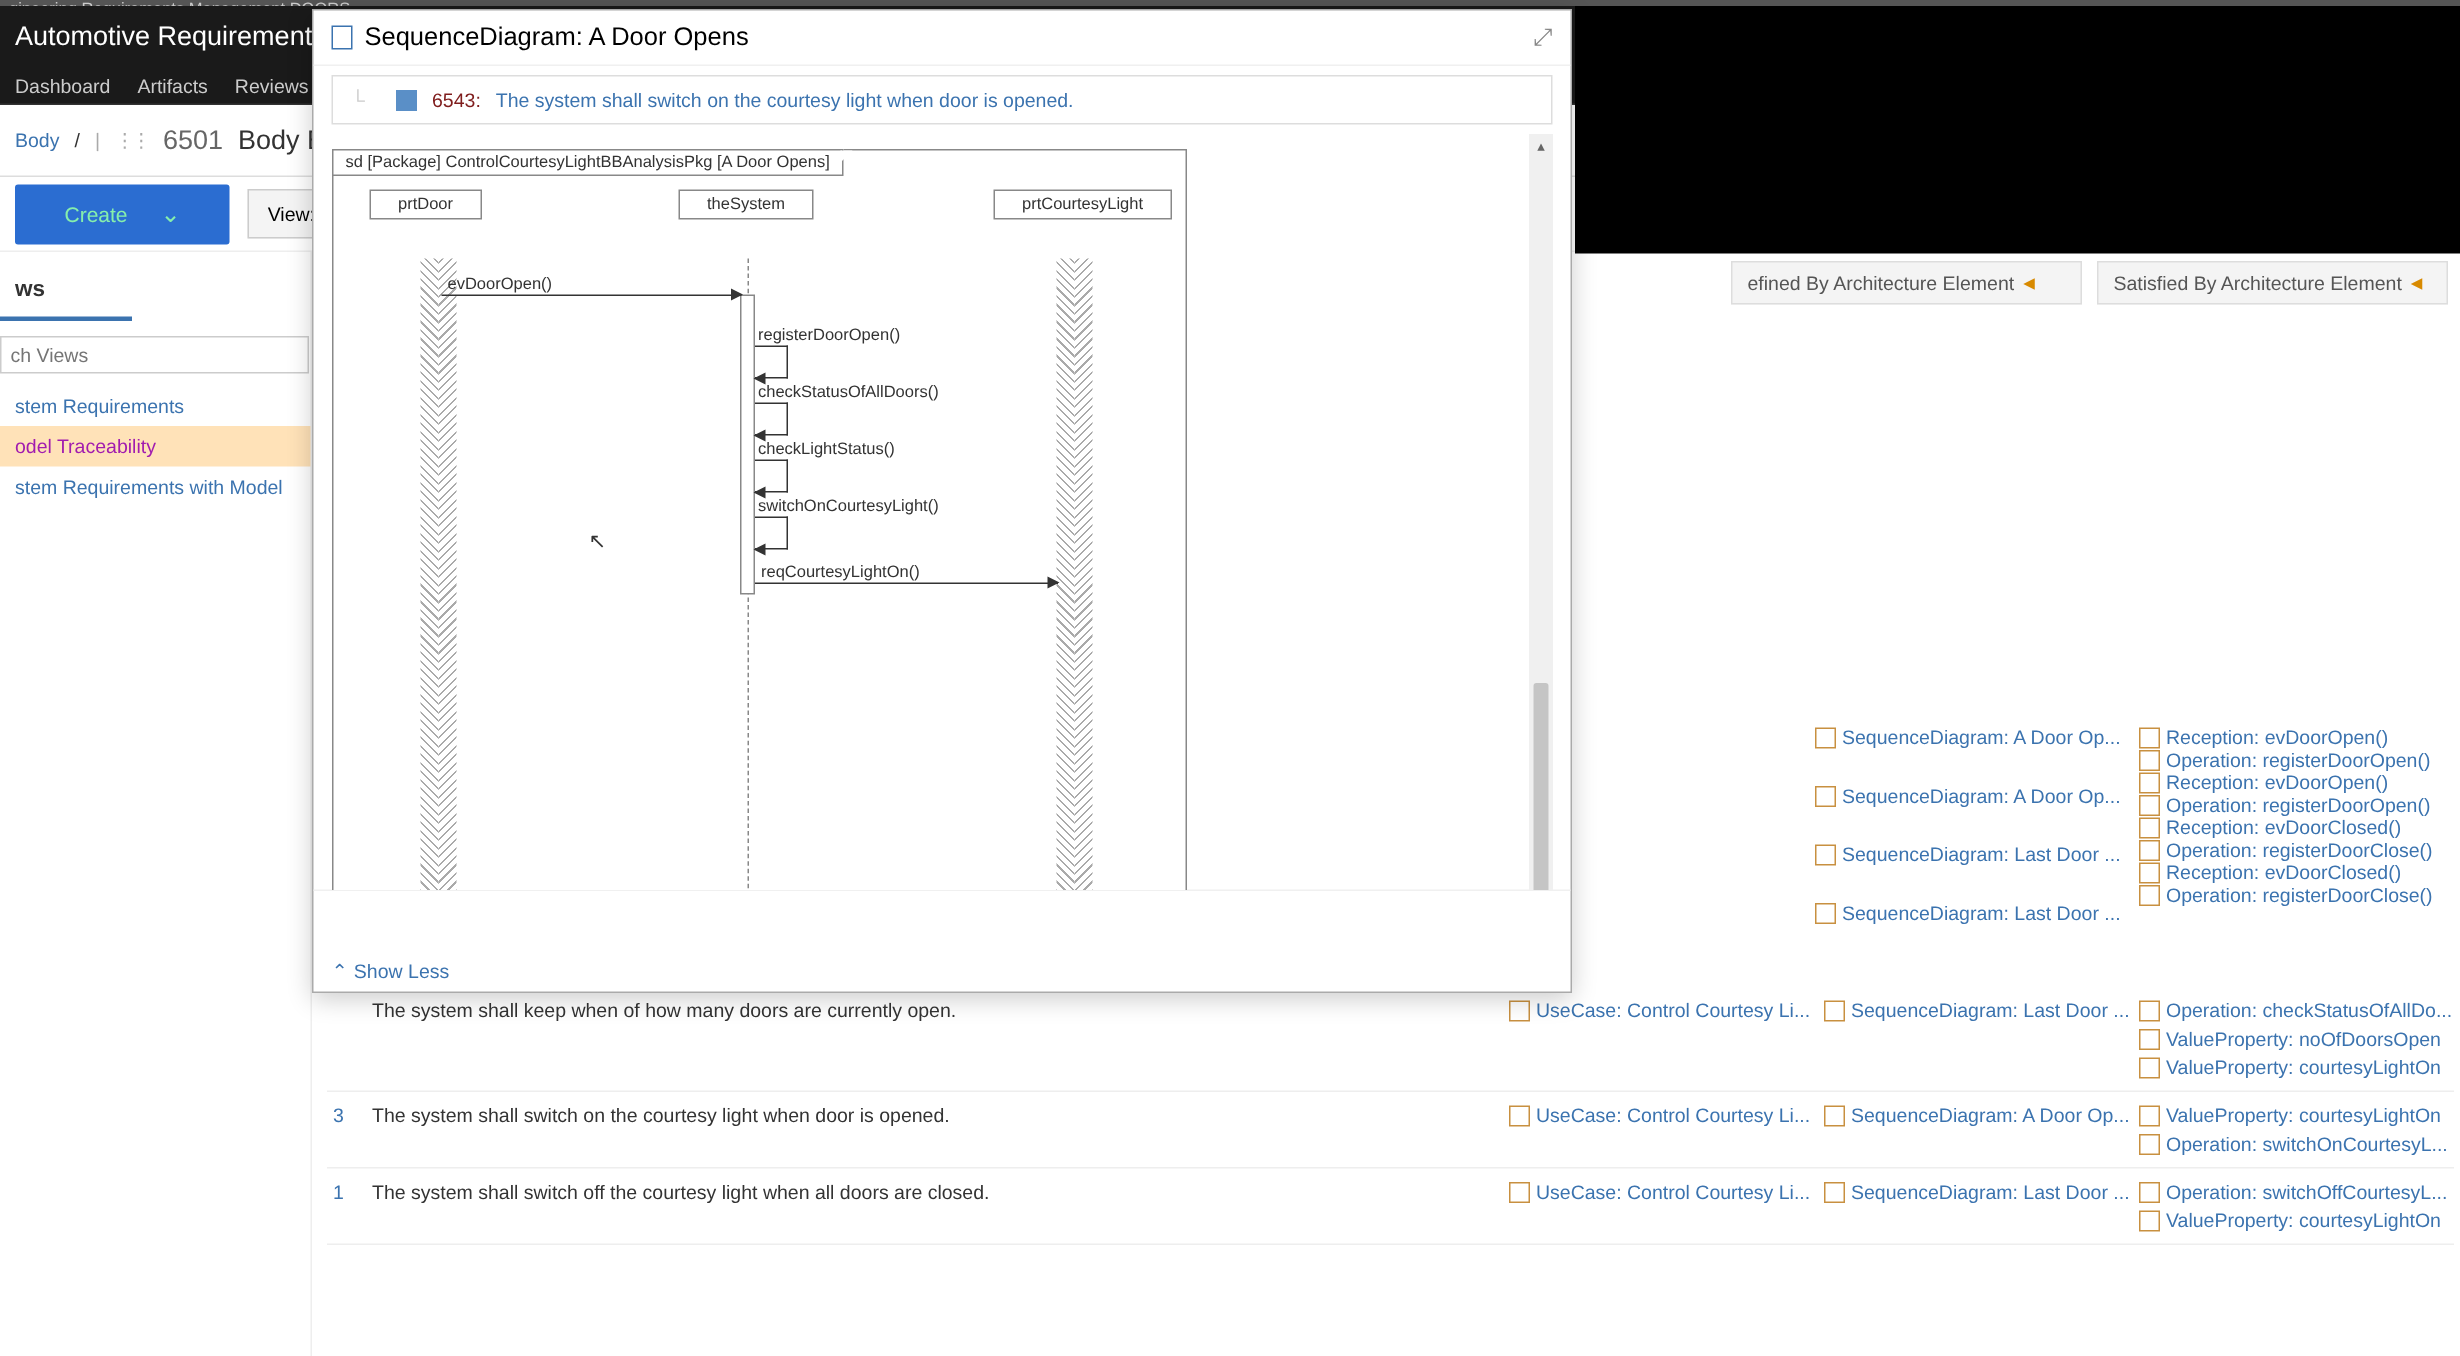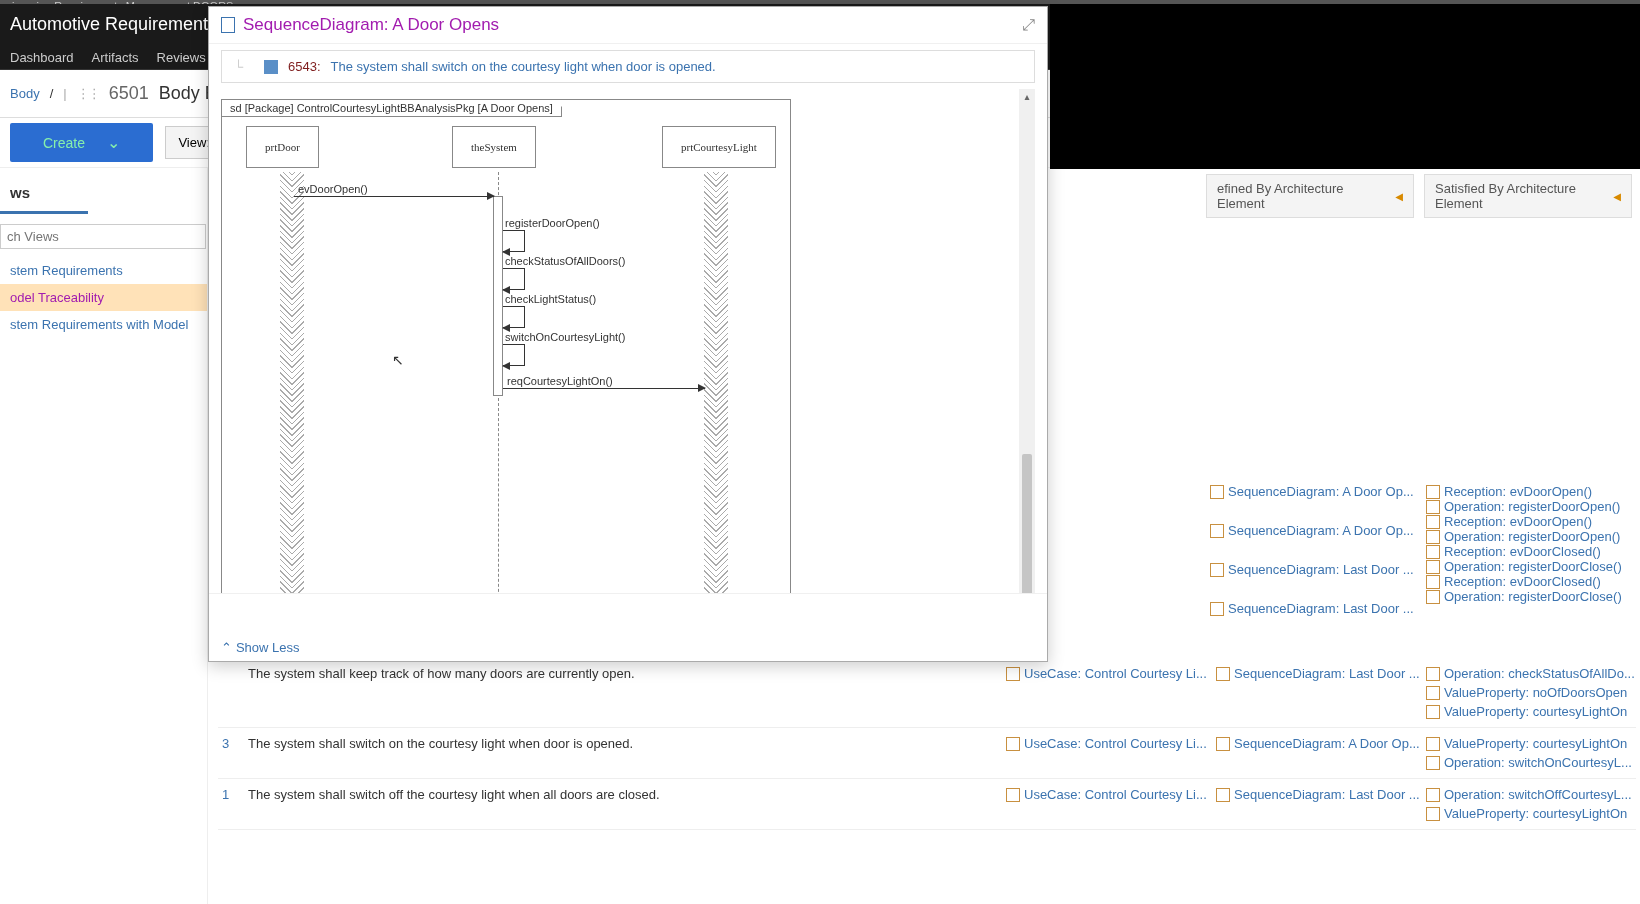--- a/index.html
+++ b/index.html
@@ -38,57 +38,57 @@
   .sidebar-icon { width: 18px; height: 18px; border: 1px solid #999; display: inline-flex; align-items: center; justify-content: center; font-size: 10px; background: #fff; }
   .view-list { list-style: none; }
   .view-list li { padding: 6px 10px; color: #3b73af; cursor: pointer; font-size: 13px; }
   .view-list li.active { background: #ffe2b8; color: #a21caf; }
   
   
   .content { flex: 1; overflow: auto; position: relative; background: #fff; }
   
   
   .col-headers { position: absolute; top: 6px; right: 8px; display: flex; gap: 10px; z-index: 2; }
-  .col-header { background: #f4f4f4; border: 1px solid #ddd; padding: 6px 10px; font-size: 13px; color: #555; display: flex; align-items: center; gap: 6px; width: 208px; }
+  .col-header { background: #f4f4f4; border: 1px solid #ddd; padding: 6px 10px; font-size: 13px; color: #555; display: flex; align-items: center; gap: 6px; width: 234px; }
   .col-header .arrow { color: #d88a00; font-size: 10px; }
   
   
   .table-rows { position: absolute; top: 490px; left: 10px; right: 4px; }
   .table-row { display: flex; min-height: 40px; border-bottom: 1px solid #eee; padding: 8px 0; align-items: flex-start; font-size: 13px; }
   .table-row .col-id { width: 20px; color: #3b73af; flex-shrink: 0; padding-left: 4px; }
   .table-row .col-text { flex: 1; padding: 0 10px; color: #333; }
   .table-row .col-link { width: 210px; display: flex; flex-direction: column; gap: 4px; flex-shrink: 0; }
   .link-item { display: flex; align-items: center; gap: 4px; color: #3b73af; font-size: 13px; }
   .doc-icon { width: 14px; height: 14px; border: 1px solid #c89040; background: #fff; display: inline-block; flex-shrink: 0; }
   
   
   .popup { position: absolute; top: 6px; left: 208px; width: 840px; height: 656px; background: #fff; border: 1px solid #aaa; box-shadow: 0 4px 16px rgba(0,0,0,0.2); z-index: 10; display: flex; flex-direction: column; }
   .popup-header { padding: 8px 12px; display: flex; align-items: center; gap: 8px; border-bottom: 1px solid #f0f0f0; }
   .popup-header .file-icon { width: 14px; height: 16px; border: 1px solid #3b73af; background: #fff; flex-shrink: 0; }
-  .popup-header h2 { font-size: 17px; color: #a21caf; font-weight: normal; flex: 1; }
+  .popup-header h2 { font-size: 17px; color: #000000; font-weight: normal; flex: 1; }
   .popup-header .expand { cursor: pointer; color: #888; font-size: 16px; }
   .popup-sub { margin: 6px 12px; border: 1px solid #ddd; padding: 8px 12px; display: flex; align-items: center; gap: 10px; }
   .popup-sub .tree-indent { color: #ccc; width: 20px; display: inline-block; }
   .popup-sub .person-icon { width: 14px; height: 14px; background: #5a8fc7; display: inline-block; }
   .popup-sub span.req-text { color: #3b73af; font-size: 13px; }
   .popup-sub span.req-id { color: #7f1d1d; }
   
   
   .diagram-scroll { flex: 1; overflow: auto; padding: 0 12px; position: relative; display: flex; }
   .diagram-inner { flex: 1; }
   .diagram-scrollbar-right { width: 16px; background: #f0f0f0; display: flex; flex-direction: column; align-items: center; }
   .diagram-scrollbar-right .arrow-up { font-size: 10px; color: #666; padding: 2px; cursor: pointer; }
   .diagram-scrollbar-right .thumb { width: 10px; flex: 0 0 168px; margin-top: 350px; background: #c5c5c5; border-radius: 2px; cursor: pointer; }
   .diagram-scrollbar-right .arrow-down { font-size: 10px; color: #666; padding: 2px; cursor: pointer; margin-top: auto; }
   
   .diagram-canvas { width: 570px; height: 530px; border: 1px solid #888; background: #fff; position: relative; margin-top: 10px; }
   .diagram-tab { position: absolute; top: -1px; left: -1px; border: 1px solid #888; padding: 2px 8px; font-size: 11px; background: #fff; }
   .diagram-tab::after { content: ""; position: absolute; right: -7px; top: 0; width: 0; height: 0; border-top: 8px solid #fff; border-right: 8px solid transparent; }
   
-  .lifeline-box { position: absolute; border: 1px solid #888; padding: 14px 18px; font-size: 11px; text-align: center; background: #fff; font-family: Liberation Serif, serif; }
+  .lifeline-box { position: absolute; border: 1px solid #888; padding: 3px 18px; font-size: 11px; text-align: center; background: #fff; }
   .lifeline-line { position: absolute; border-left: 1px dashed #888; }
   .lifeline-hatch { position: absolute; width: 12px; background: repeating-linear-gradient(45deg, #aaa 0 1px, transparent 1px 4px); }
   .lifeline-hatch.right { background: repeating-linear-gradient(-45deg, #aaa 0 1px, transparent 1px 4px); }
   
   .msg-line { position: absolute; border-top: 1px solid #333; font-size: 11px; }
   .msg-line .arrow-right { position: absolute; right: -1px; top: -5px; border-left: 8px solid #333; border-top: 4px solid transparent; border-bottom: 4px solid transparent; }
   .msg-line label { position: absolute; top: -14px; left: 4px; white-space: nowrap; }
   
   .self-msg { position: absolute; border-top: 1px solid #333; border-right: 1px solid #333; border-bottom: 1px solid #333; width: 22px; height: 22px; font-size: 11px; }
   .self-msg label { position: absolute; top: -14px; left: 2px; white-space: nowrap; }
@@ -222,21 +222,21 @@
               <span class="doc-icon"></span>
               <span>Operation: registerDoorClose()</span>
             </div>
         </div>
       </div>
     </div>
 
     <div class="table-rows">
       <div class="table-row">
         <div class="col-id"></div>
-        <div class="col-text">The system shall keep track of how many doors are currently open.</div>
+        <div class="col-text">The system shall keep when of how many doors are currently open.</div>
         <div class="col-link">
           <div class="link-item">
               <span class="doc-icon"></span>
               <span>UseCase: Control Courtesy Li...</span>
             </div>
         </div>
         <div class="col-link">
           <div class="link-item">
               <span class="doc-icon"></span>
               <span>SequenceDiagram: Last Door ...</span>

